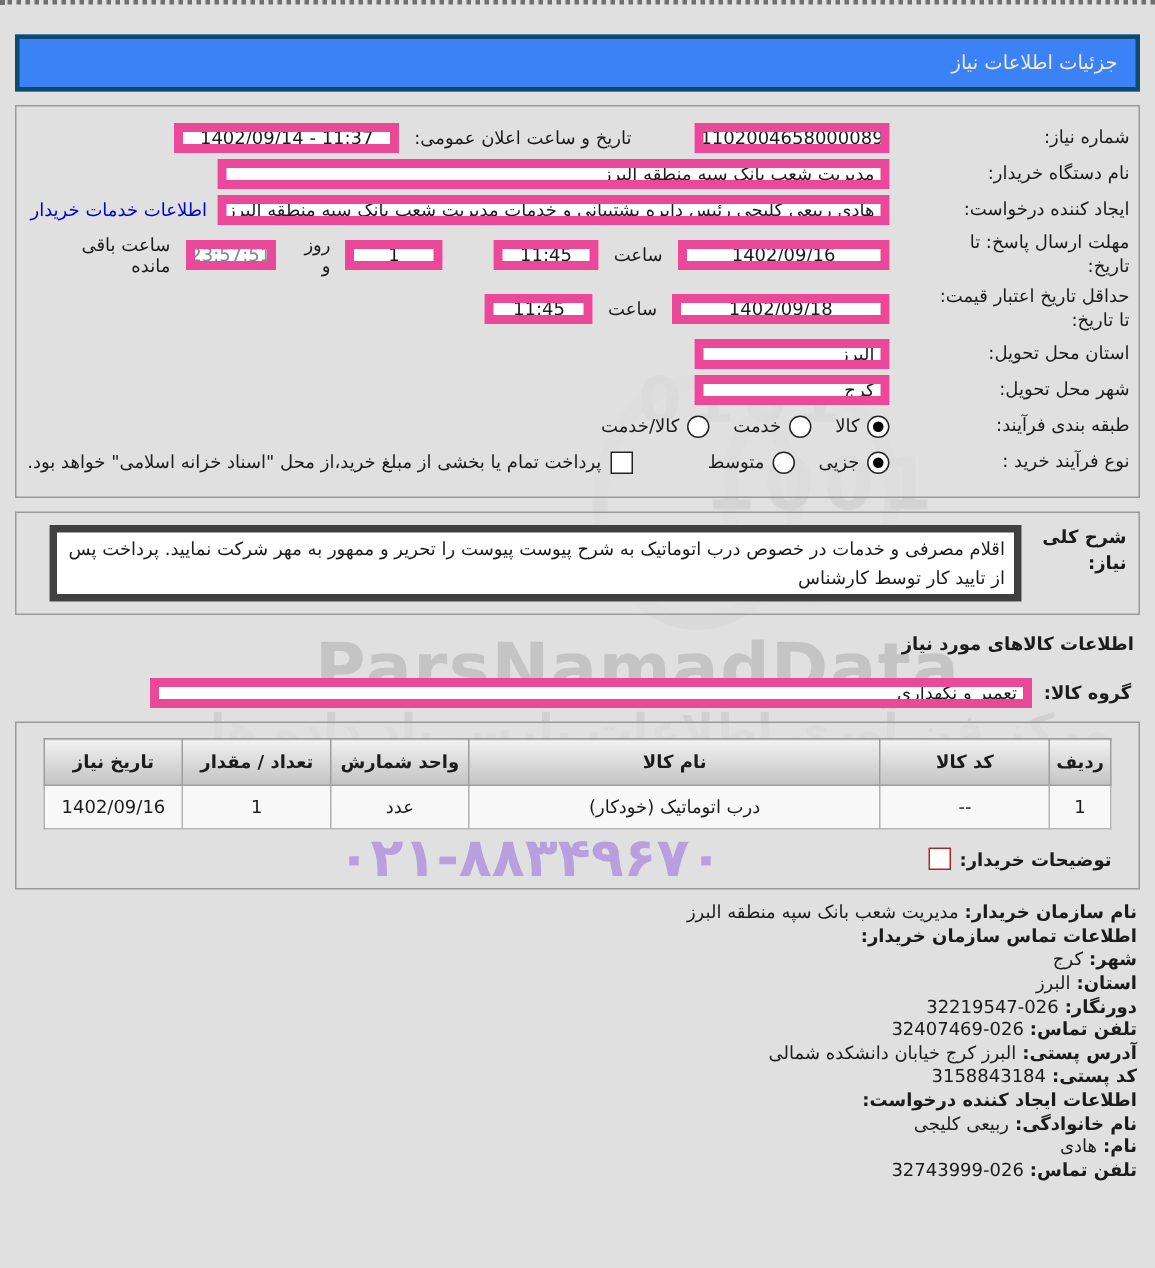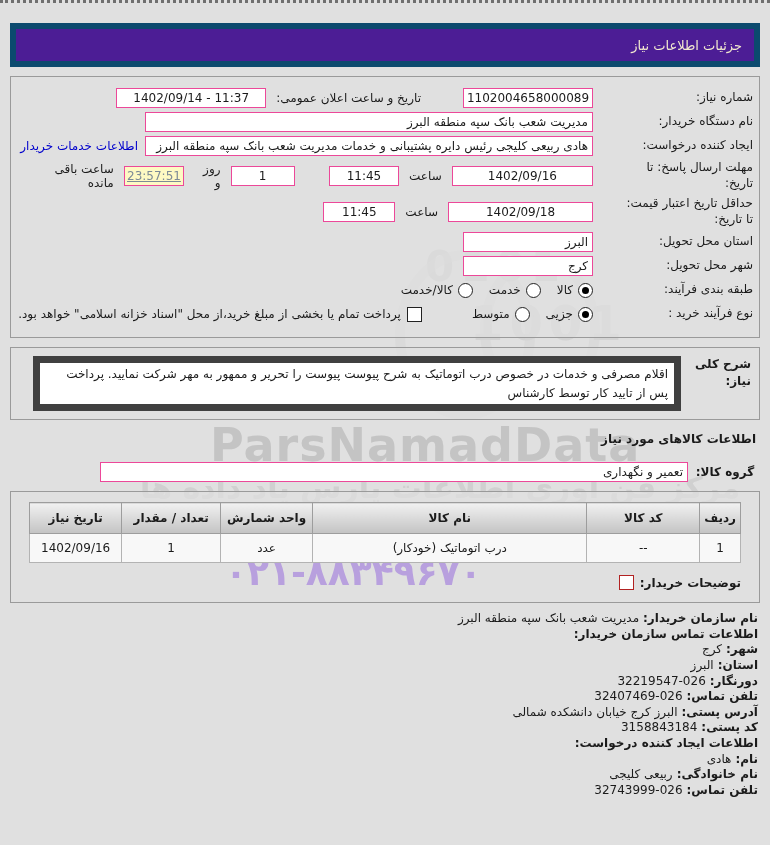--- a/index.html
+++ b/index.html
@@ -17,56 +17,56 @@
   .wm-digits1{left:425px;top:242px;font-size:42px;font-weight:bold;color:#cfcfcf;letter-spacing:6px;}
   .wm-digits2{left:470px;top:295px;font-size:48px;font-weight:bold;color:#d3d3d3;letter-spacing:6px;}
   .wm-fa1{right:30px;top:470px;font-size:30px;font-weight:bold;color:#d0d0d0;}
   .wm-fa2{left:75px;top:522px;font-size:27px;font-weight:bold;color:#c6c6c6;}
   .wm-phone{left:225px;top:552px;font-size:36px;font-weight:bold;color:#6d28d9;direction:ltr;letter-spacing:2px;}
   .wm-circle{position:absolute;z-index:0;border:10px solid #d6d6d6;border-radius:50%;opacity:.55;pointer-events:none;}
   .wm-c1{left:395px;top:250px;width:120px;height:150px;}
   .wm-c2{left:480px;top:255px;width:100px;height:130px;}
 
   .titlebar{
-    margin:19px 10px 0;height:32px;background:#4c1d95;border:6px solid #0c4a6e;
+    margin:19px 10px 0;height:32px;background:#3b82f6;border:3px solid #0c4a6e;
     display:flex;align-items:center;padding:0 12px;color:#f2e9cf;font-size:13px;
   }
   .panel{margin:9px 10px 0;border:1px solid #9a9a9a;background:rgba(224,224,224,.65);}
   .panel-main{padding:8px 6px 10px;}
   .frow{display:flex;align-items:center;margin:2px 0;min-height:22px;}
   .frow.tall{min-height:34px;}
   .flabel{flex:0 0 136px;text-align:right;padding-left:24px;line-height:1.3;}
   .tbox{
-    background:#fff;border:1px solid #ec4899;height:20px;box-sizing:border-box;
+    background:#fff;border:6px solid #ec4899;height:20px;box-sizing:border-box;
     display:flex;align-items:center;justify-content:center;white-space:nowrap;overflow:hidden;
   }
   .tbox.ltr{direction:ltr;}
   .tbox.rgt{justify-content:flex-start;padding:0 4px;}
   .w155{width:130px;} .w150{width:150px;} .w448{width:448px;} .w145{width:145px;}
   .w72{width:72px;} .w66{width:66px;} .w62{width:62px;}
   .gap-announce{margin:0 42px 0 10px;}
   .lbl-sm{margin:0 10px;}
-  .countdown{background:#fef9c3;color:#7d8a96;text-decoration:underline;}
+  .countdown{background:#ffffff;color:#7d8a96;text-decoration:underline;}
   a.link{color:#0000cc;text-decoration:none;margin-right:7px;}
   .radio{
     width:13px;height:13px;border:1px solid #222;border-radius:50%;background:#fff;
     display:inline-flex;align-items:center;justify-content:center;margin-left:5px;flex:0 0 auto;
   }
   .radio.sel::after{content:'';width:7px;height:7px;border-radius:50%;background:#000;}
   .opt{display:inline-flex;align-items:center;margin-left:16px;}
   .checkbox{
     width:13px;height:13px;border:1px solid #222;background:#fff;flex:0 0 auto;margin-left:6px;
   }
   .checkbox.red{border-color:#b22222;}
   .chk-gap{margin-right:34px;}
 
   .panel-desc{display:flex;padding:8px;align-items:flex-start;}
   .desc-label{flex:0 0 64px;font-weight:bold;text-align:right;line-height:1.4;}
   .desc-box{
-    flex:1;margin-right:6px;margin-left:14px;background:#fff;border:7px solid #404040;
+    flex:1;margin-right:6px;margin-left:14px;background:#fff;border:5px solid #404040;
     min-height:40px;padding:2px 6px;line-height:1.55;text-align:right;box-sizing:border-box;
   }
   .section-header{font-weight:bold;margin:12px 14px 0;text-align:right;}
   .goods-row{display:flex;align-items:center;margin:16px 14px 0 10px;}
   .goods-label{flex:0 0 62px;font-weight:bold;text-align:center;}
   .goods-input{flex:1;margin-right:6px;margin-left:90px;height:20px;}
 
   .panel-table{padding:10px 18px 12px;}
   table.items{width:100%;border-collapse:collapse;font-size:12px;}
   table.items th{
@@ -226,18 +226,18 @@
   <div class="contact">
     <div class="cline"><span class="cl">نام سازمان خریدار:</span><span>مدیریت شعب بانک سپه منطقه البرز</span></div>
     <div class="cline"><span class="cl">اطلاعات تماس سازمان خریدار:</span><span></span></div>
     <div class="cline"><span class="cl">شهر:</span><span>کرج</span></div>
     <div class="cline"><span class="cl">استان:</span><span>البرز</span></div>
     <div class="cline"><span class="cl">دورنگار:</span><span class="num">32219547-026</span></div>
     <div class="cline"><span class="cl">تلفن تماس:</span><span class="num">32407469-026</span></div>
     <div class="cline"><span class="cl">آدرس پستی:</span><span>البرز کرج خیابان دانشکده شمالی</span></div>
     <div class="cline"><span class="cl">کد پستی:</span><span class="num">3158843184</span></div>
     <div class="cline"><span class="cl">اطلاعات ایجاد کننده درخواست:</span><span></span></div>
+    <div class="cline"><span class="cl">نام خانوادگی:</span><span>ربیعی کلیجی</span></div>
     <div class="cline"><span class="cl">نام:</span><span>هادی</span></div>
-    <div class="cline"><span class="cl">نام خانوادگی:</span><span>ربیعی کلیجی</span></div>
     <div class="cline"><span class="cl">تلفن تماس:</span><span class="num">32743999-026</span></div>
   </div>
 
 </div>
 
 </body></html>

